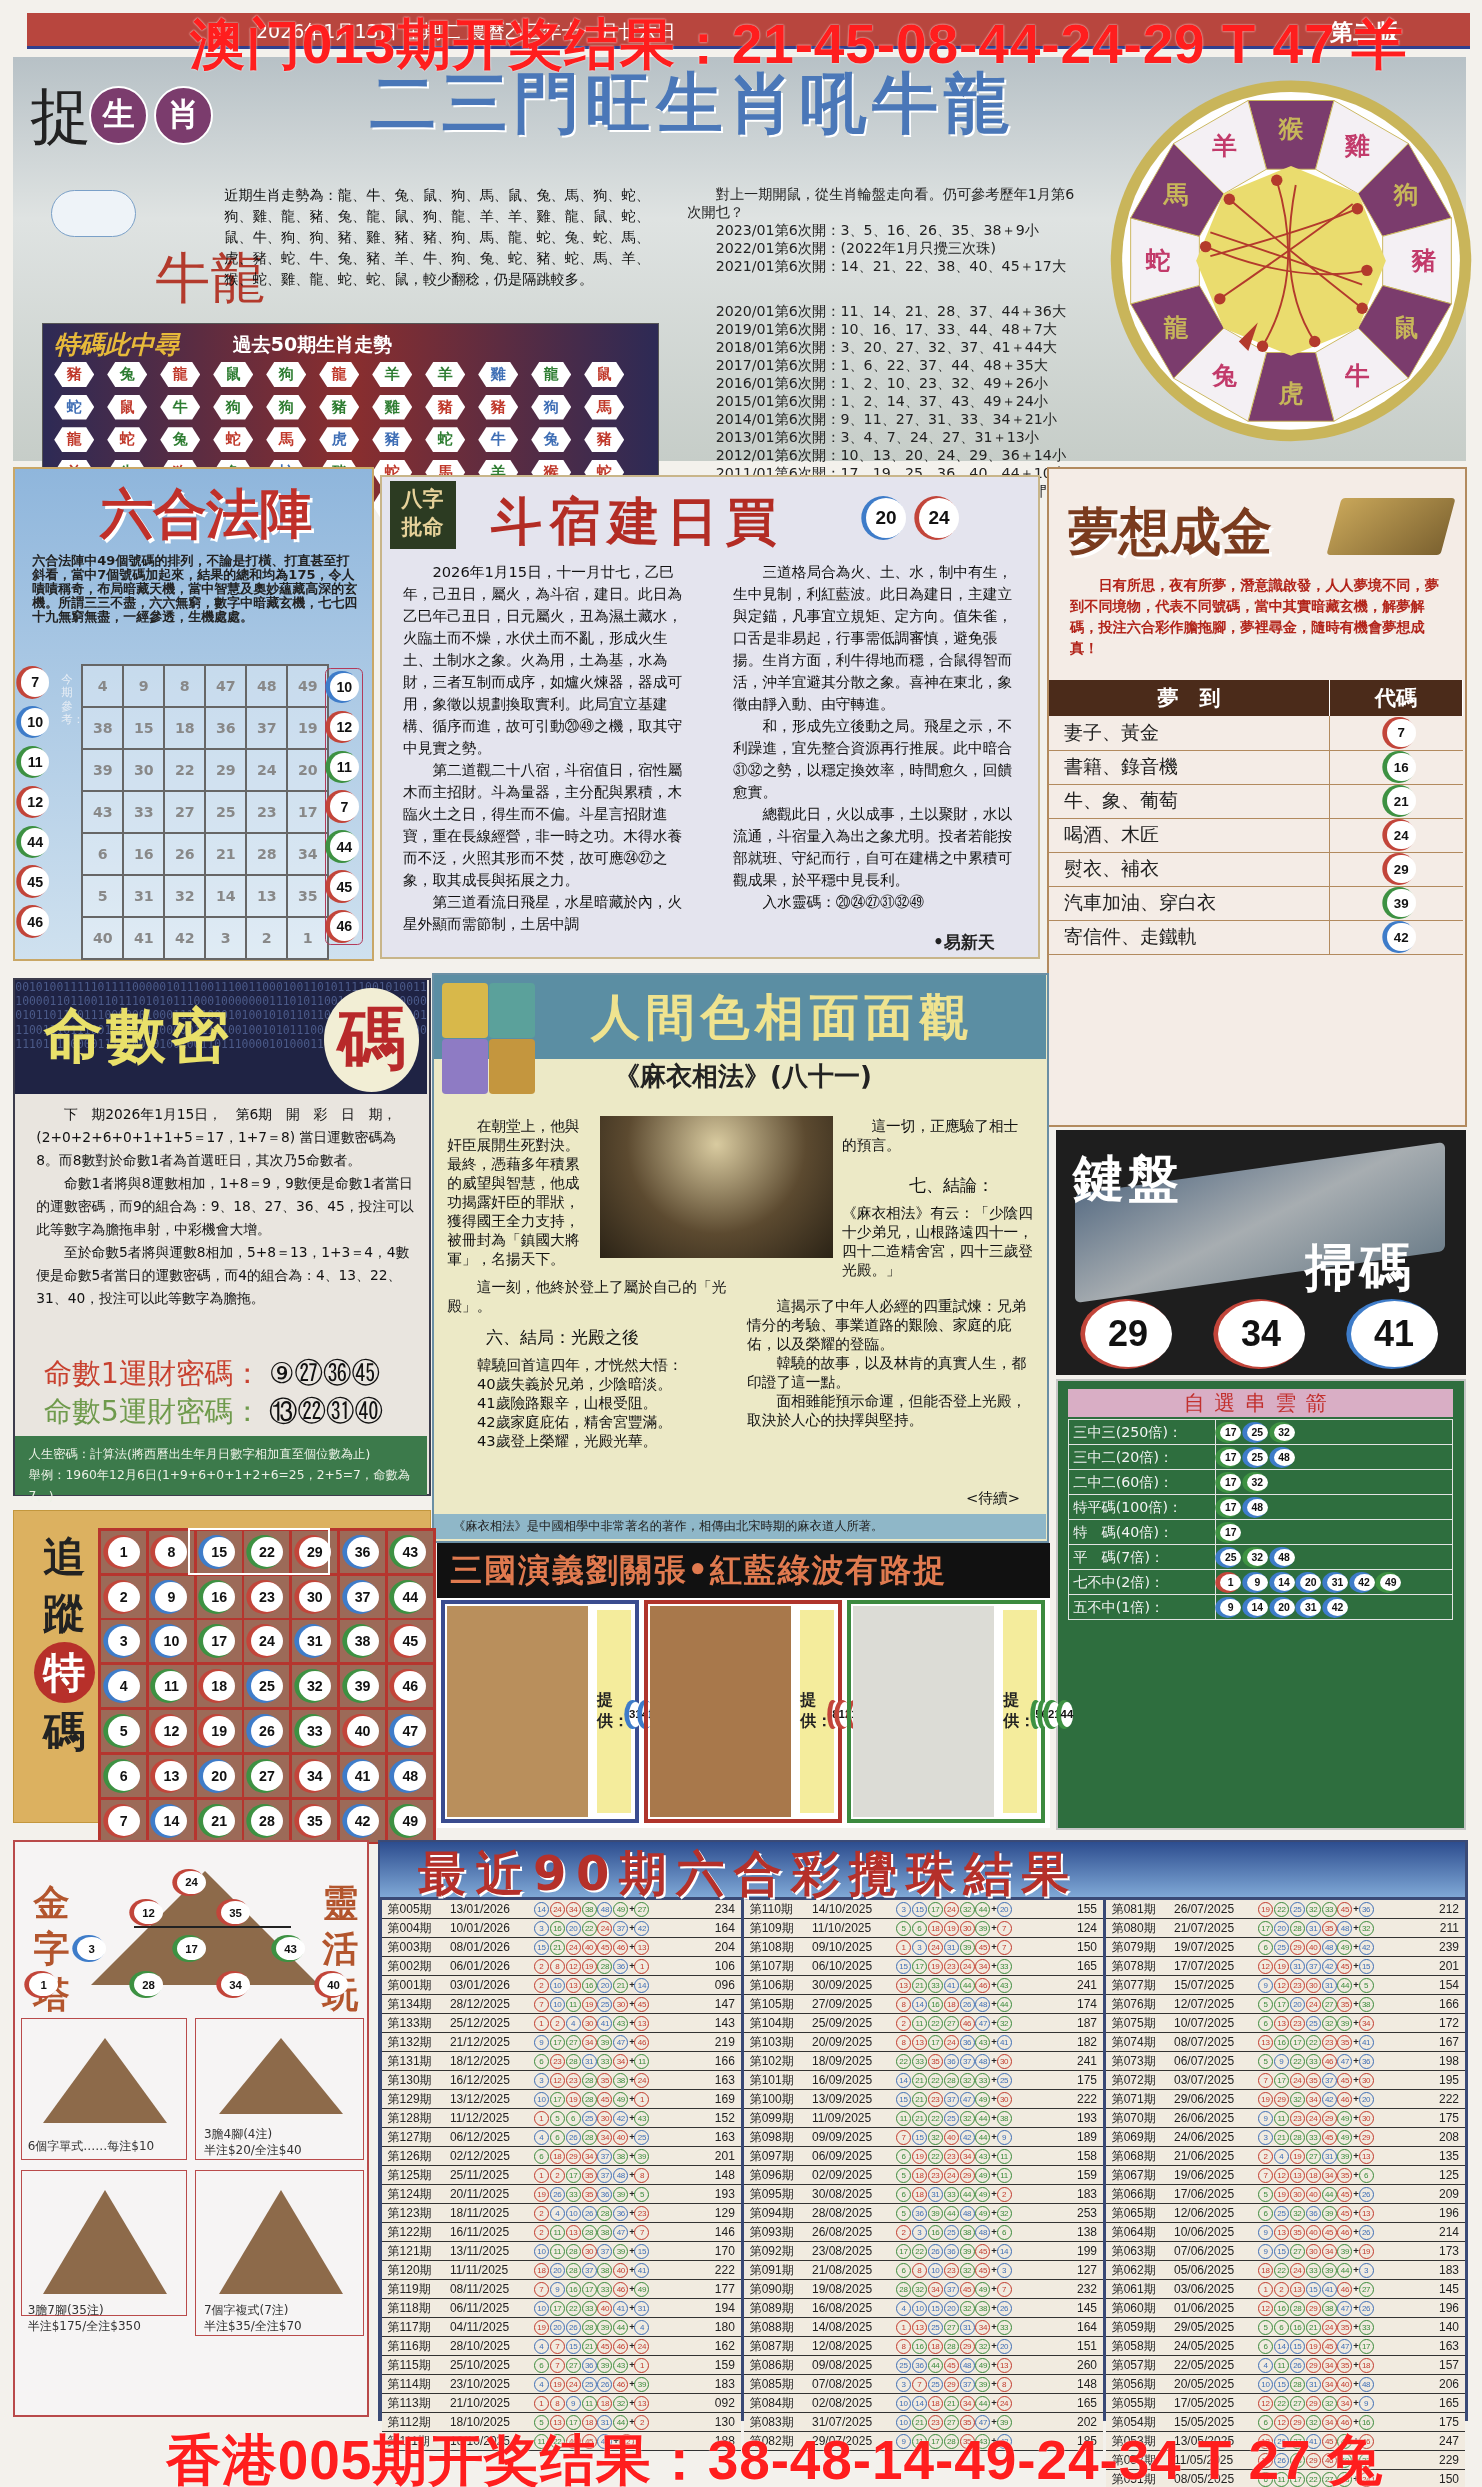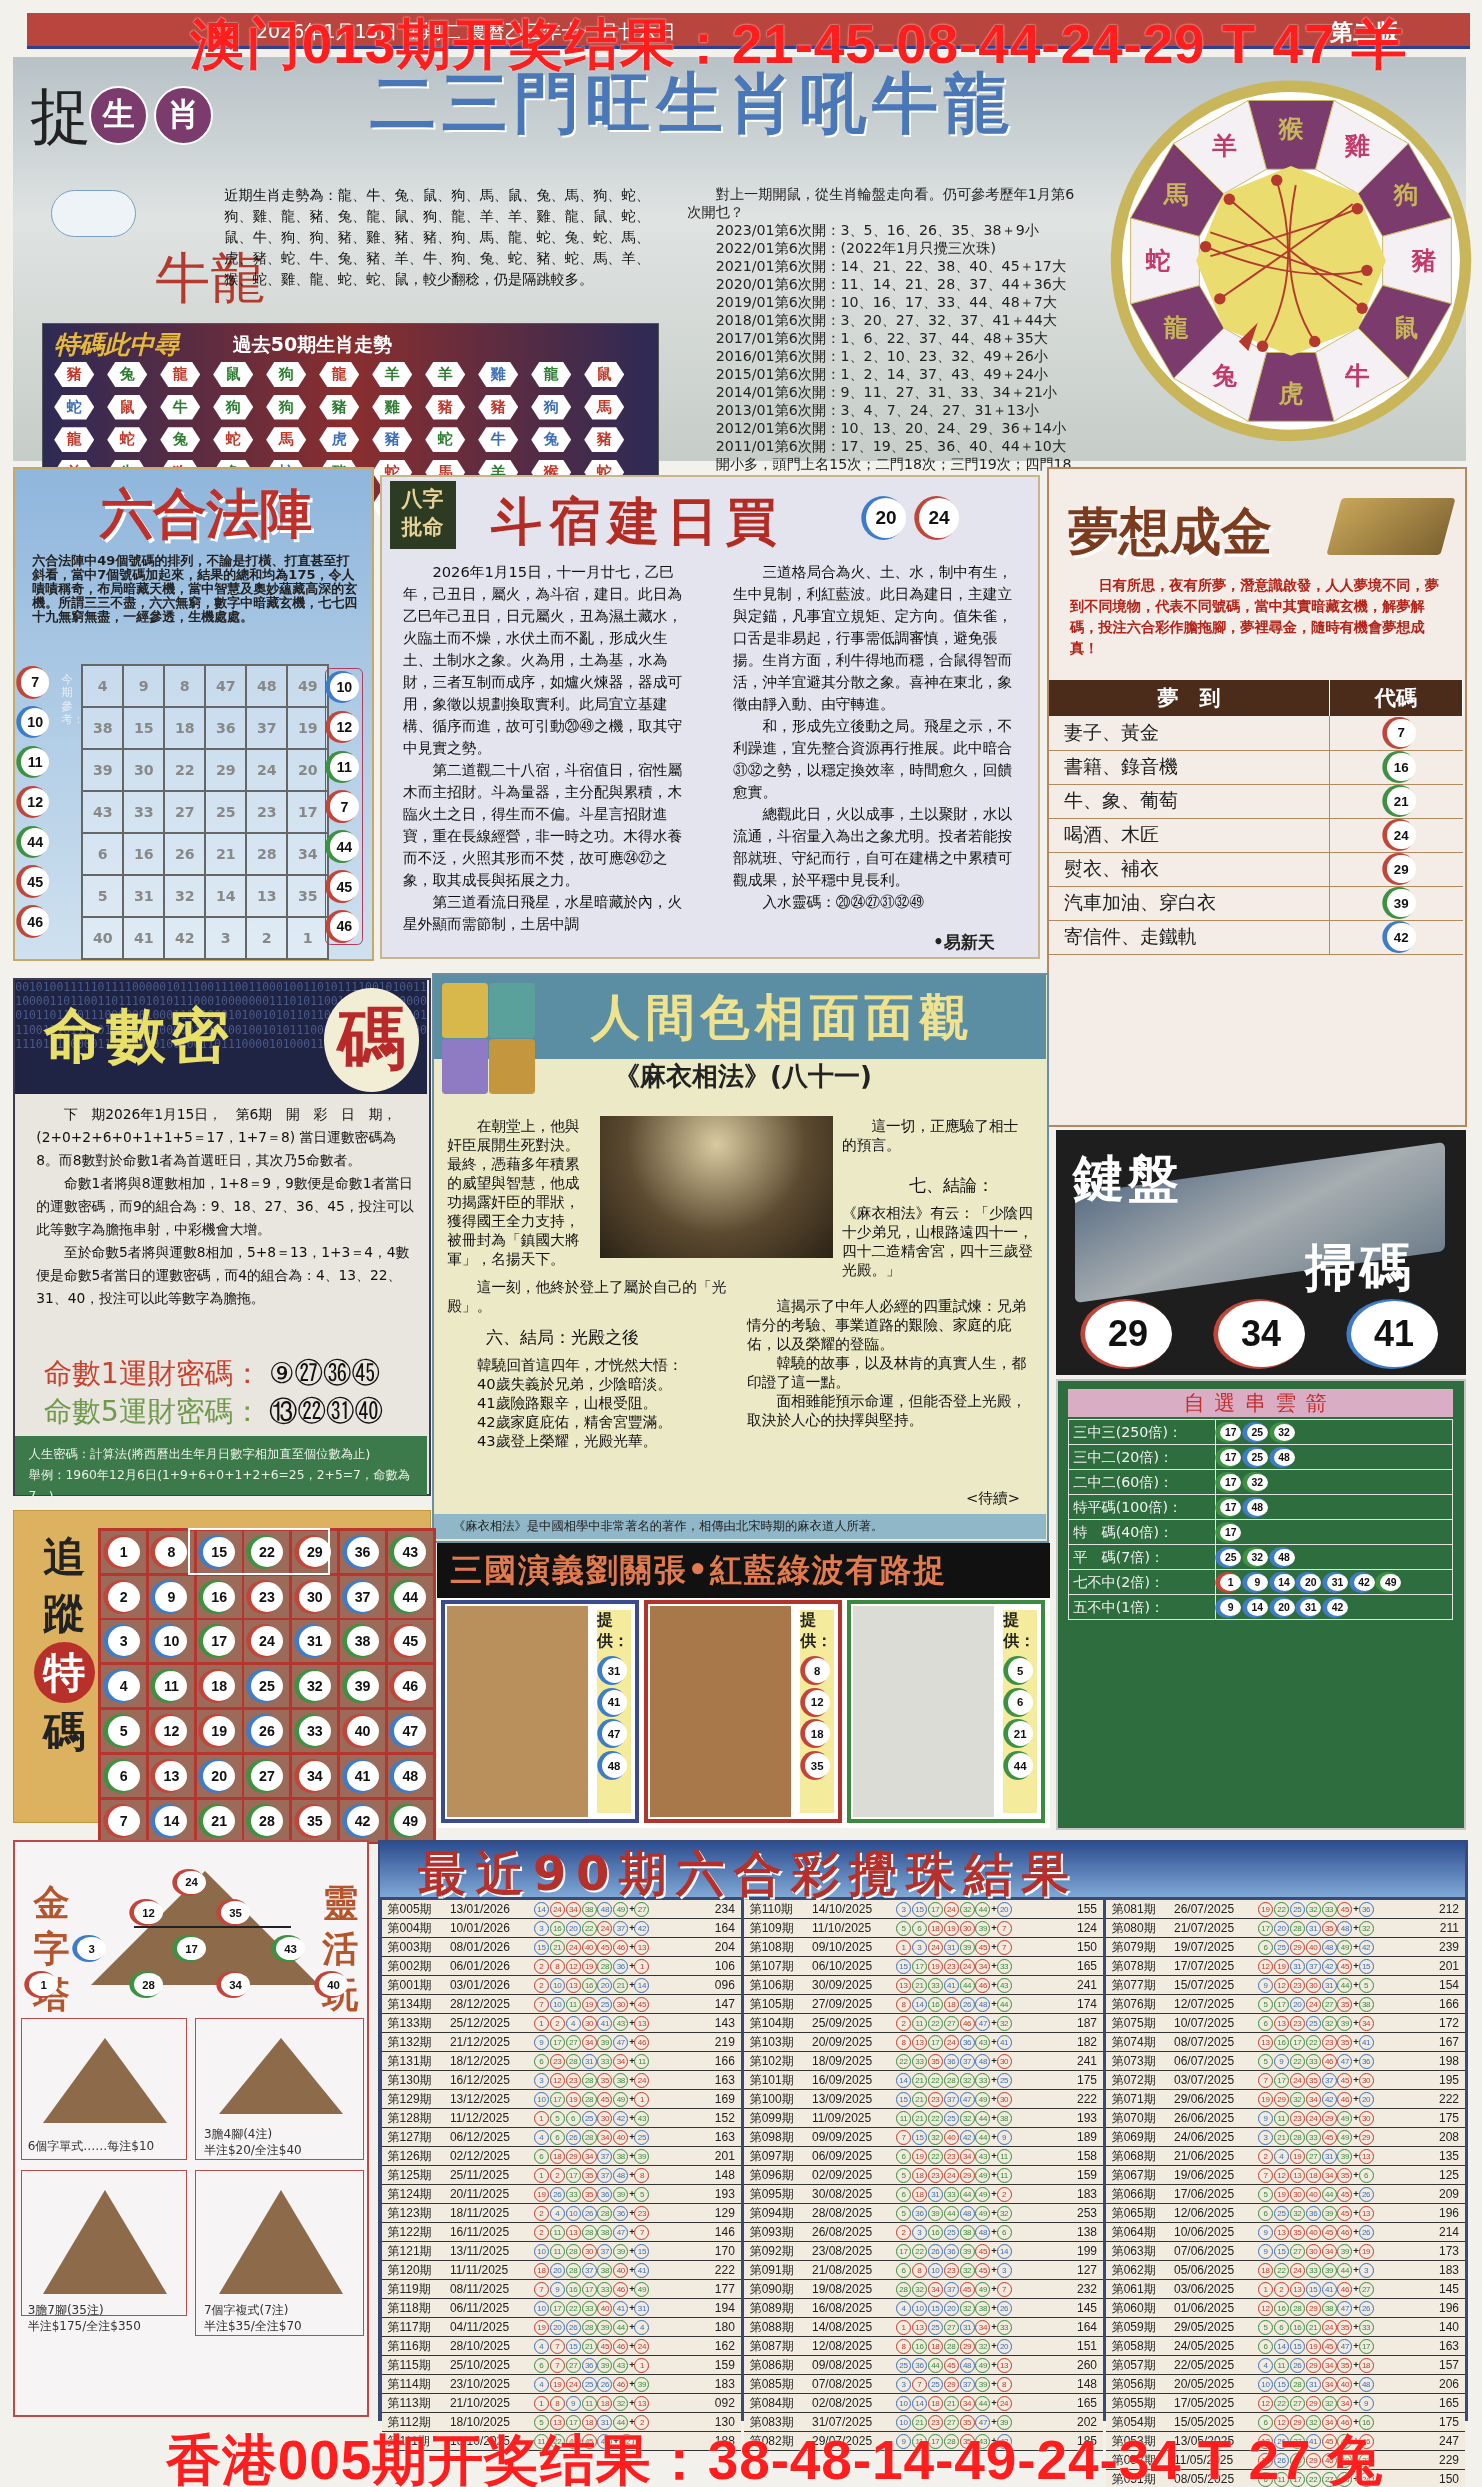--- a/index.html
+++ b/index.html
@@ -83,21 +83,21 @@
 #tracking{left:13.3px;top:1510px;width:418px;height:313px;background:#dcb160;border:1.9px solid #c3973d}
 #track-title{left:17px;top:17px;width:66px;font-size:42px;font-weight:bold;line-height:57px;color:#222;text-align:center}
 #track-te{display:inline-flex;width:61px;height:61px;border-radius:50%;background:#b7302a;color:#fff;align-items:center;justify-content:center}
 .track-grid{position:absolute;left:84px;top:17px;display:grid;grid-template-columns:repeat(7,45px);grid-auto-rows:42px;background:#b6352e;gap:2.8px;padding:2.8px}
 .track-grid div{background:#9c6a58;display:flex;align-items:center;justify-content:center}
 .track-grid .ball{width:32px;height:30px;font-size:14.2px}
 #sanguo{left:437px;top:1543px;width:613px;height:285px;background:#fff}
 #sg-head{left:0;top:0;width:613px;height:55px;background:#111;font-size:32px;font-weight:bold;letter-spacing:1.9px;padding:5.7px 13.3px;white-space:nowrap}
 .sg-card{position:absolute;top:57px;width:198px;height:223px;border:4.7px solid}
 .sg-pic{position:absolute;left:1.9px;top:1.9px;width:141px;height:211px}
-.sg-side{position:absolute;right:3.8px;top:5.7px;width:34px;height:203px;background:#f4ec9c;display:flex;flex-direction:column;align-items:center;font-weight:bold;font-size:16px}
+.sg-side{position:absolute;right:3.8px;top:5.7px;width:34px;height:203px;background:#f4ec9c;display:flex;align-items:center;font-weight:bold;font-size:16px}
 .sg-side .ball{width:25px;height:25px;font-size:11.4px;margin-top:6.6px}
 #pyramid{left:13.3px;top:1840px;width:356px;height:577px;border:2.8px solid #b94a4a;background:#f6f4f4}
 .pyr-label{position:absolute;font-size:36px;font-weight:bold;color:#b3552d;line-height:46px;width:46px;text-align:center}
 .pyr{position:absolute;width:0;height:0;border-left:solid transparent;border-right:solid transparent;border-bottom:solid #8d6a4a}
 .pball{position:absolute}
 .pball .ball{width:28.5px;height:23px;font-size:11.4px}
 .pyr-sub{position:absolute;border:1.9px solid #b94a4a}
 .pyr-cap{position:absolute;font-size:12px;color:#333;line-height:16px;white-space:nowrap}
 #results{left:378px;top:1840px;width:1090px;height:581px;background:#3a4a76;border:2.8px solid #3a4a76}
 #res-title{left:0;top:0;width:1085px;height:55px;background:linear-gradient(180deg,#2d4d8f,#7fa8d6);font-size:48px;font-weight:bold;color:#b5302a;letter-spacing:9.5px;padding-left:38px;text-shadow:1.9px 1.9px 0 #fff}
@@ -126,21 +126,21 @@
   <span class="circ abs" style="left:141px;top:28.5px">肖</span>
   <div class="abs" style="left:38px;top:133px;width:85px;height:47px;border:1.9px solid #7aa0c8;border-radius:28.5px;background:#eef3f8"></div>
   <div class="abs" id="niu-long">牛龍</div>
   <div class="abs para" id="trend-text">近期生肖走勢為：龍、牛、兔、鼠、狗、馬、鼠、兔、馬、狗、蛇、狗、雞、龍、豬、兔、龍、鼠、狗、龍、羊、羊、雞、龍、鼠、蛇、鼠、牛、狗、狗、豬、雞、豬、豬、狗、馬、龍、蛇、兔、蛇、馬、虎、豬、蛇、牛、兔、豬、羊、牛、狗、兔、蛇、豬、蛇、馬、羊、猴、蛇、雞、龍、蛇、蛇、鼠，較少翻稔，仍是隔跳較多。</div>
   <div class="abs" id="history-text">
     <div style="text-indent:2em">對上一期開鼠，從生肖輪盤走向看。仍可參考歷年1月第6次開乜？</div>
     <div id="history-list">
         <div style="padding-left: 2em;">2023/01第6次開：3、5、16、26、35、38＋9小</div>
         <div style="padding-left: 2em;">2022/01第6次開：(2022年1月只攪三次珠)</div>
         <div style="padding-left: 2em;">2021/01第6次開：14、21、22、38、40、45＋17大</div>
-        <div style="padding-left: 2em;">2020/01第6次開：11、14、21、28、37、44＋36大</div>
+        <div style="padding-left: 2em; margin-top: 27px;">2020/01第6次開：11、14、21、28、37、44＋36大</div>
         <div style="padding-left: 2em;">2019/01第6次開：10、16、17、33、44、48＋7大</div>
         <div style="padding-left: 2em;">2018/01第6次開：3、20、27、32、37、41＋44大</div>
         <div style="padding-left: 2em;">2017/01第6次開：1、6、22、37、44、48＋35大</div>
         <div style="padding-left: 2em;">2016/01第6次開：1、2、10、23、32、49＋26小</div>
         <div style="padding-left: 2em;">2015/01第6次開：1、2、14、37、43、49＋24小</div>
         <div style="padding-left: 2em;">2014/01第6次開：9、11、27、31、33、34＋21小</div>
         <div style="padding-left: 2em;">2013/01第6次開：3、4、7、24、27、31＋13小</div>
         <div style="padding-left: 2em;">2012/01第6次開：10、13、20、24、29、36＋14小</div>
         <div style="padding-left: 2em;">2011/01第6次開：17、19、25、36、40、44＋10大</div>
       </div>

